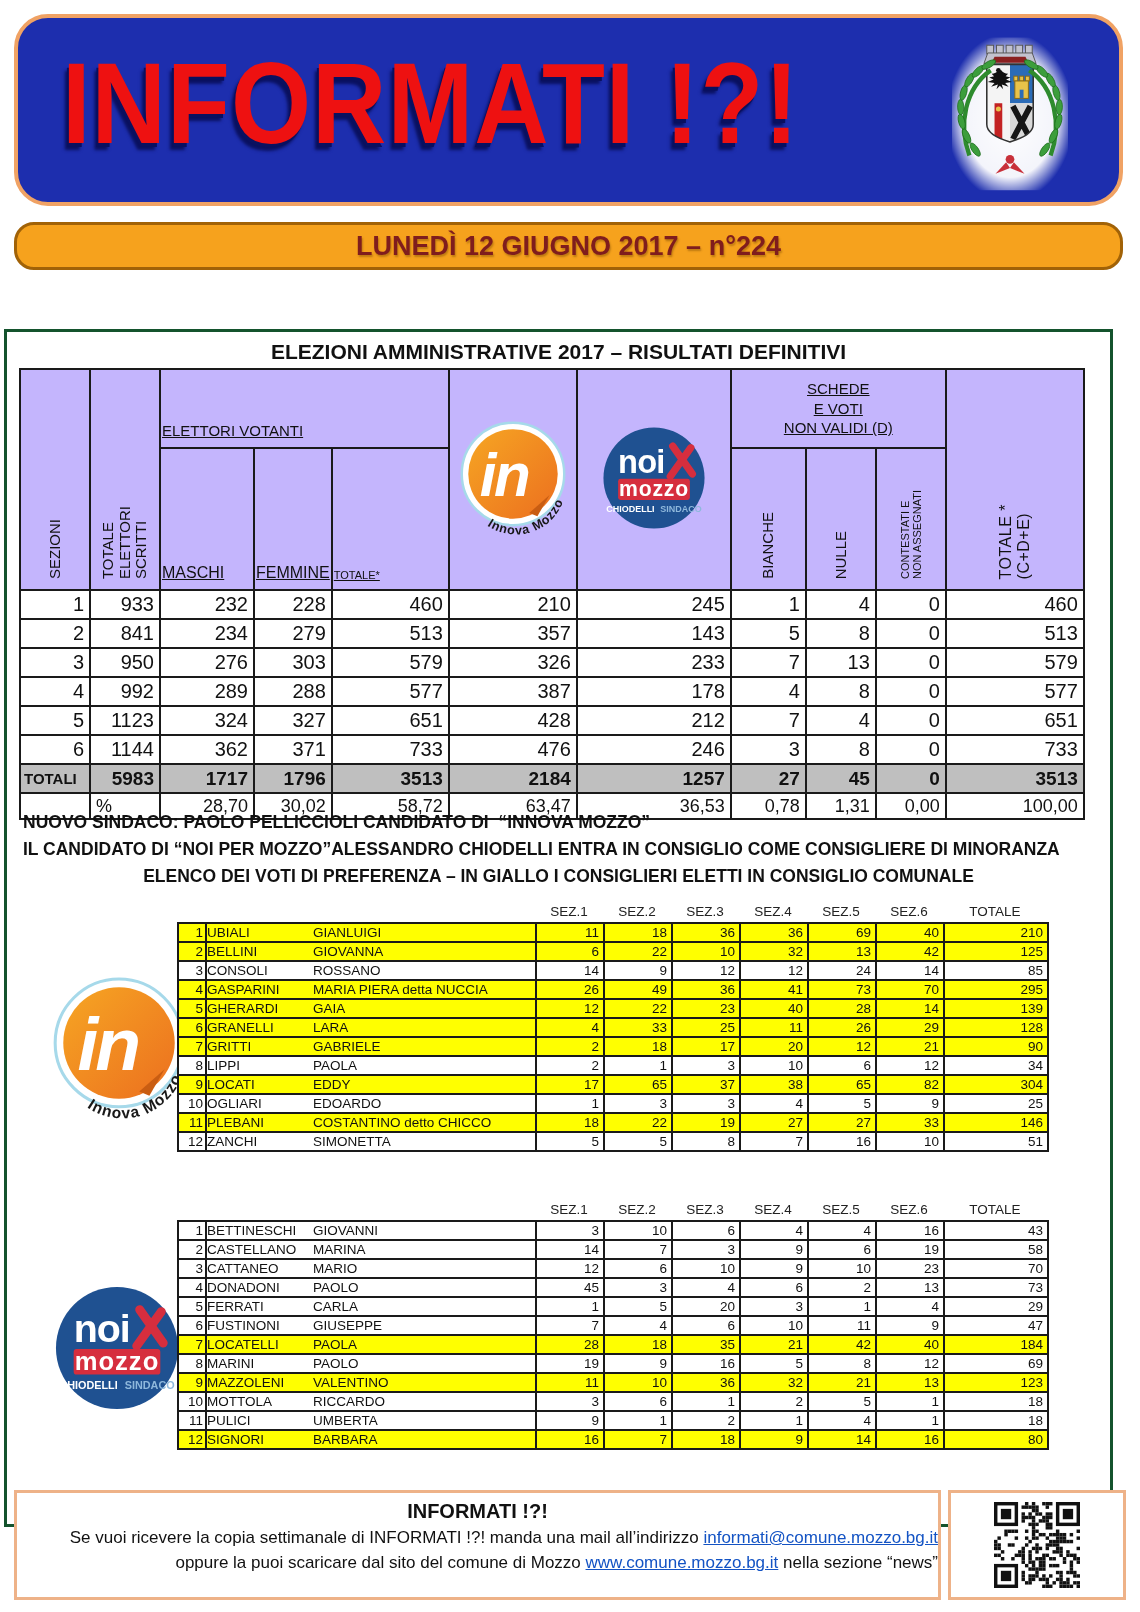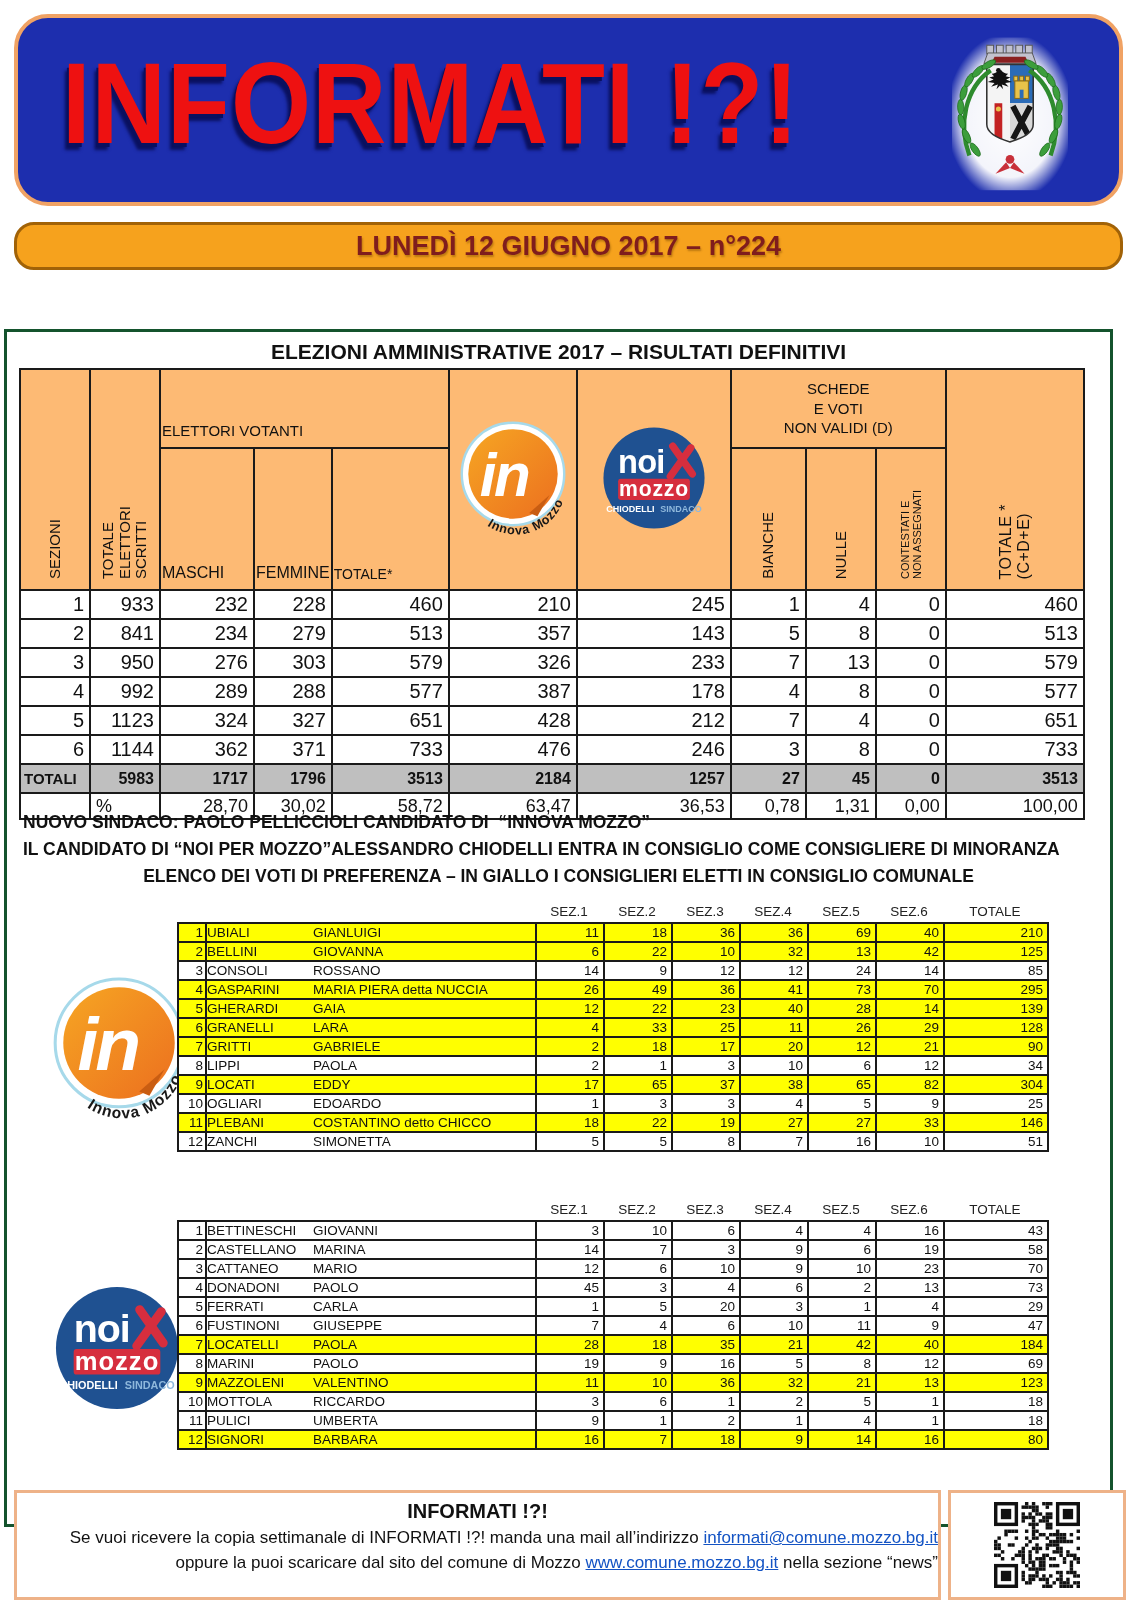--- a/index.html
+++ b/index.html
@@ -18,32 +18,32 @@
   .banner{position:absolute;left:14px;top:222px;width:1103px;height:42px;background:#f6a21d;
        border:3px solid #a16207;border-radius:20px;display:flex;align-items:center;justify-content:center;
        color:#7f1d1d;font-weight:bold;font-size:27px;text-shadow:1px 2px 2px rgba(120,70,0,.45);}
 
   
   .content{position:absolute;left:4px;top:282px;width:1103px;height:1192px;border:3px solid #14532d;background:#fff;margin-top:47px;}
   .res-title{position:absolute;top:8px;left:0;width:100%;text-align:center;font-weight:bold;font-size:21px;}
 
   table.main{position:absolute;left:12px;top:36px;border-collapse:collapse;table-layout:fixed;background:#fff;}
   table.main th,table.main td{border:2px solid #1a1a1a;overflow:hidden;}
-  table.main thead th{font-weight:normal;background:#fdba74;}
+  table.main thead th{font-weight:normal;background:#c4b5fd;text-decoration:underline;}
   .bh{vertical-align:bottom;text-align:left;font-size:15px;padding-bottom:6px;white-space:pre-line;line-height:1.25;}
   .ch{vertical-align:middle;text-align:center;font-size:15px;white-space:pre-line;line-height:1.3;}
   .rot{vertical-align:bottom;text-align:center;padding-bottom:6px;}
   .rot span{display:inline-block;writing-mode:vertical-rl;transform:rotate(180deg);
             white-space:pre-line;line-height:1.1;font-size:15px;text-align:left;}
   .rot.small span{font-size:11px;}
   .rot.tcde span{font-size:16px;letter-spacing:.5px;}
   th.r1{height:70px;} th.r2{height:133px;}
   th.logo-cell{vertical-align:middle;text-align:center;}
   table.main tbody td{font-size:20px;text-align:right;padding:1px 5px 1px 0;height:25px;}
-  table.main tr.tot td{background:#bfbfbf;font-weight:bold;font-size:16px;}
+  table.main tr.tot td{background:#bfbfbf;font-weight:bold;font-size:19px;}
   table.main tr.tot td.lab{font-size:15px;text-align:left;padding-left:3px;}
   table.main tr.pct td{font-size:18px;height:22px;}
   table.main tr.pct td.pl{text-align:left;padding-left:5px;}
 
   .note{position:absolute;left:16px;font-weight:bold;font-size:17.5px;white-space:pre;}
   .note.c{left:0;width:100%;text-align:center;}
 
   
   .sezrow{position:absolute;left:528px;display:flex;font-size:13.5px;color:#222;}
   .sezrow span{width:68px;text-align:center;}
@@ -224,21 +224,21 @@
         </th>
         <th colspan="3" class="ch r1">SCHEDE
 E VOTI
 NON VALIDI (D)</th>
         <th rowspan="2" class="rot tcde"><span>TOTALE *
 (C+D+E)</span></th>
       </tr>
       <tr>
         <th class="bh r2" style="font-size:16px">MASCHI</th>
         <th class="bh r2" style="font-size:16px">FEMMINE</th>
-        <th class="bh r2" style="font-size:14px">TOTALE*</th>
+        <th class="bh r2" style="font-size:11px">TOTALE*</th>
         <th class="rot r2"><span>BIANCHE</span></th>
         <th class="rot r2"><span>NULLE</span></th>
         <th class="rot small r2"><span>CONTESTATI E
 NON ASSEGNATI</span></th>
       </tr>
     </thead>
     <tbody id="main-tbody">
         <tr>
           <td class="lab">1</td>
           <td>933</td>

